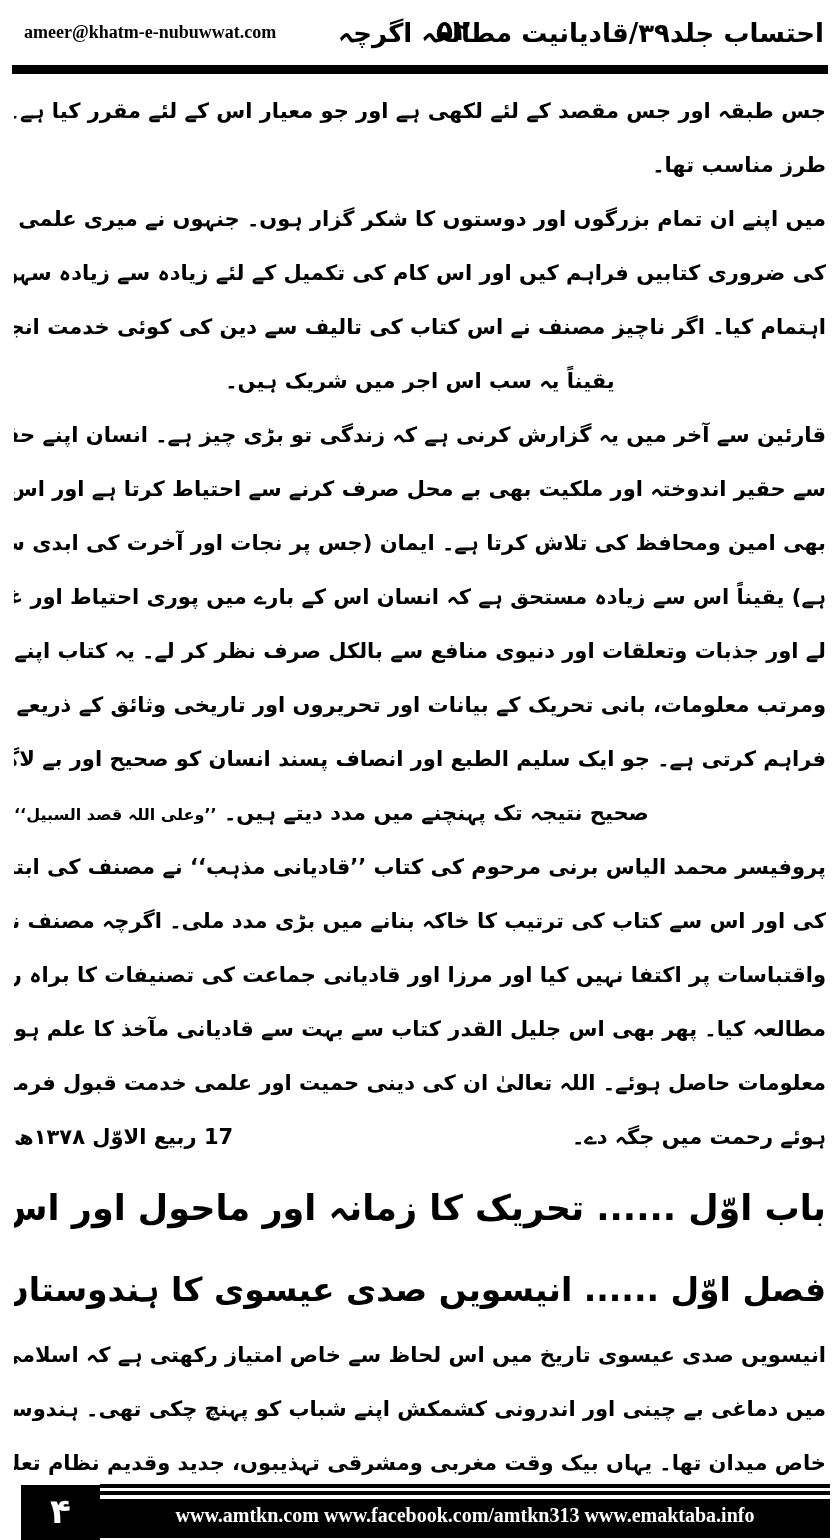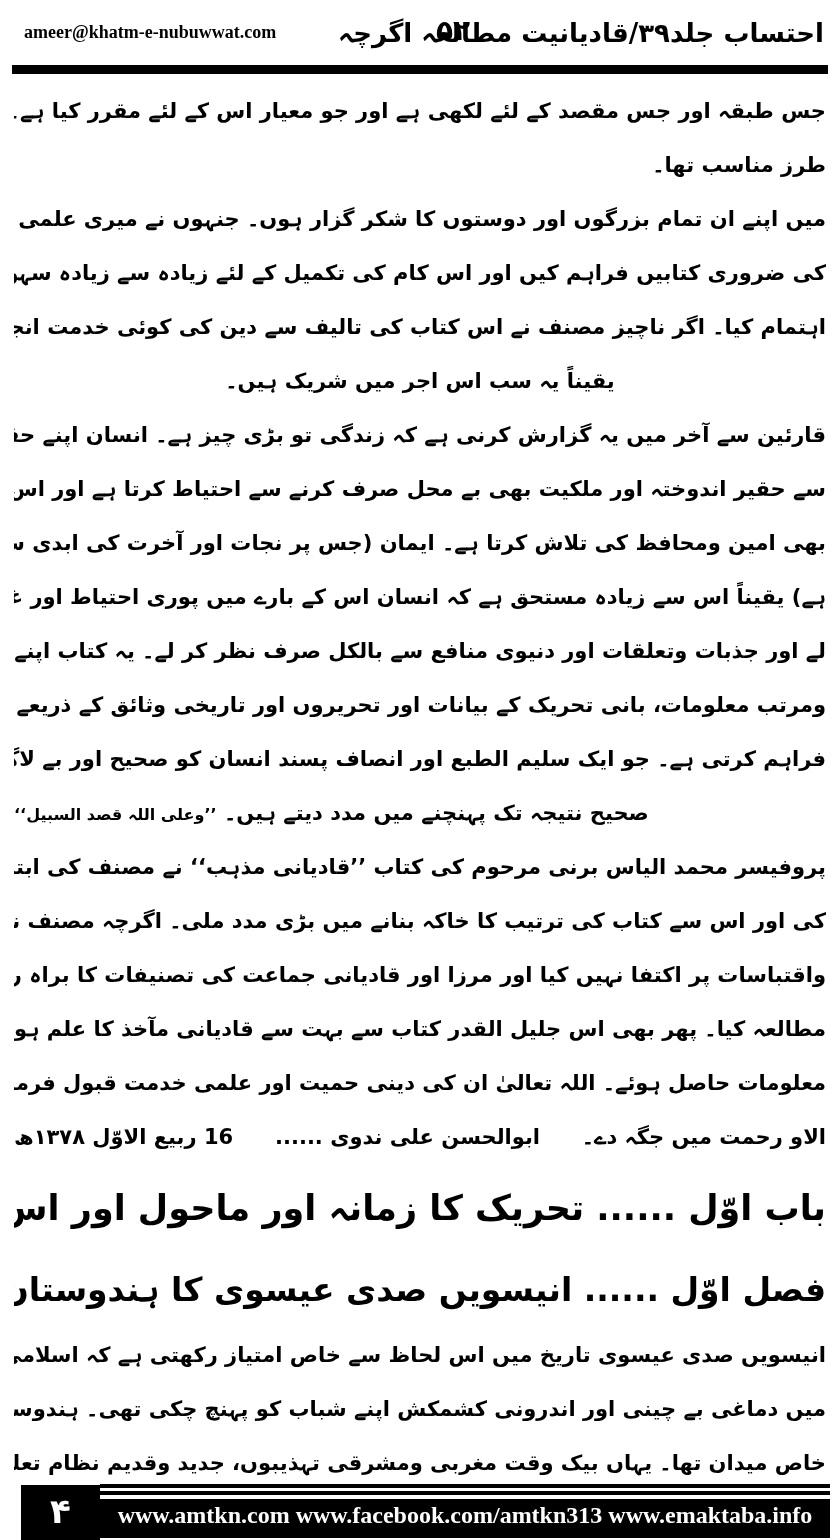--- a/index.html
+++ b/index.html
@@ -62,21 +62,21 @@
     position:absolute;left:21px;top:3px;width:79px;height:55px;
     background:#000;color:#fff;
     font-size:34px;font-weight:bold;text-align:center;line-height:52px;
   }
   .bar{position:absolute;left:100px;right:10px;top:0;height:58px;}
   .bar-t1{height:4px;background:#000;margin-top:2px;}
   .bar-t2{height:4px;background:#000;margin-top:3px;}
   .band{
     margin-top:4px;height:39px;background:#000;color:#fff;
     text-align:center;line-height:32px;
-    font-family:"Liberation Serif",serif;font-weight:bold;font-size:24px;
+    font-family:"Liberation Serif",serif;font-weight:bold;font-size:20px;
     white-space:nowrap;overflow:hidden;
   }
   .bar-b{height:5px;background:#000;margin-top:3px;}
 </style>
 </head>
 <body>
 
 <div class="page">
 
   <div class="header">
@@ -106,23 +106,22 @@
       <span class="naskh">’’وعلی اللہ قصد السبیل‘‘</span>
     </div>
 
     <div class="ln first">پروفیسر محمد الیاس برنی مرحوم کی کتاب ’’قادیانی مذہب‘‘ نے مصنف کی ابتدائی رہنمائی</div>
     <div class="ln">کی اور اس سے کتاب کی ترتیب کا خاکہ بنانے میں بڑی مدد ملی۔ اگرچہ مصنف نے منقولات</div>
     <div class="ln">واقتباسات پر اکتفا نہیں کیا اور مرزا اور قادیانی جماعت کی تصنیفات کا براہ راست اور بطور خود</div>
     <div class="ln">مطالعہ کیا۔ پھر بھی اس جلیل القدر کتاب سے بہت سے قادیانی مآخذ کا علم ہوا۔ اور یکجا بہت سے</div>
     <div class="ln">معلومات حاصل ہوئے۔ اللہ تعالیٰ ان کی دینی حمیت اور علمی خدمت قبول فرمائے اور ان کو اپنے</div>
 
     <div class="ln split">
-      <span>الاو رحمت میں جگہ دے۔</span>
-      <span>ابوالحسن علی ندوی ......</span>
-      <span>16 ربیع الاوّل ۱۳۷۸ھ</span>
+      <span>ہوئے رحمت میں جگہ دے۔</span>
+      <span>17 ربیع الاوّل ۱۳۷۸ھ</span>
     </div>
 
     <div class="heading-bab">باب اوّل ...... تحریک کا زمانہ اور ماحول اور اس کی مرکزی بنیادی شخصیتیں</div>
     <div class="heading-fasl">فصل اوّل ...... انیسویں صدی عیسوی کا ہندوستان</div>
 
     <div class="ln first">انیسویں صدی عیسوی تاریخ میں اس لحاظ سے خاص امتیاز رکھتی ہے کہ اسلامی ممالک</div>
     <div class="ln">میں دماغی بے چینی اور اندرونی کشمکش اپنے شباب کو پہنچ چکی تھی۔ ہندوستان اس بے چینی و کشمکش کا</div>
     <div class="ln">خاص میدان تھا۔ یہاں بیک وقت مغربی ومشرقی تہذیبوں، جدید وقدیم نظام تعلیم اور نظام فکر اور</div>
   </div>
 

